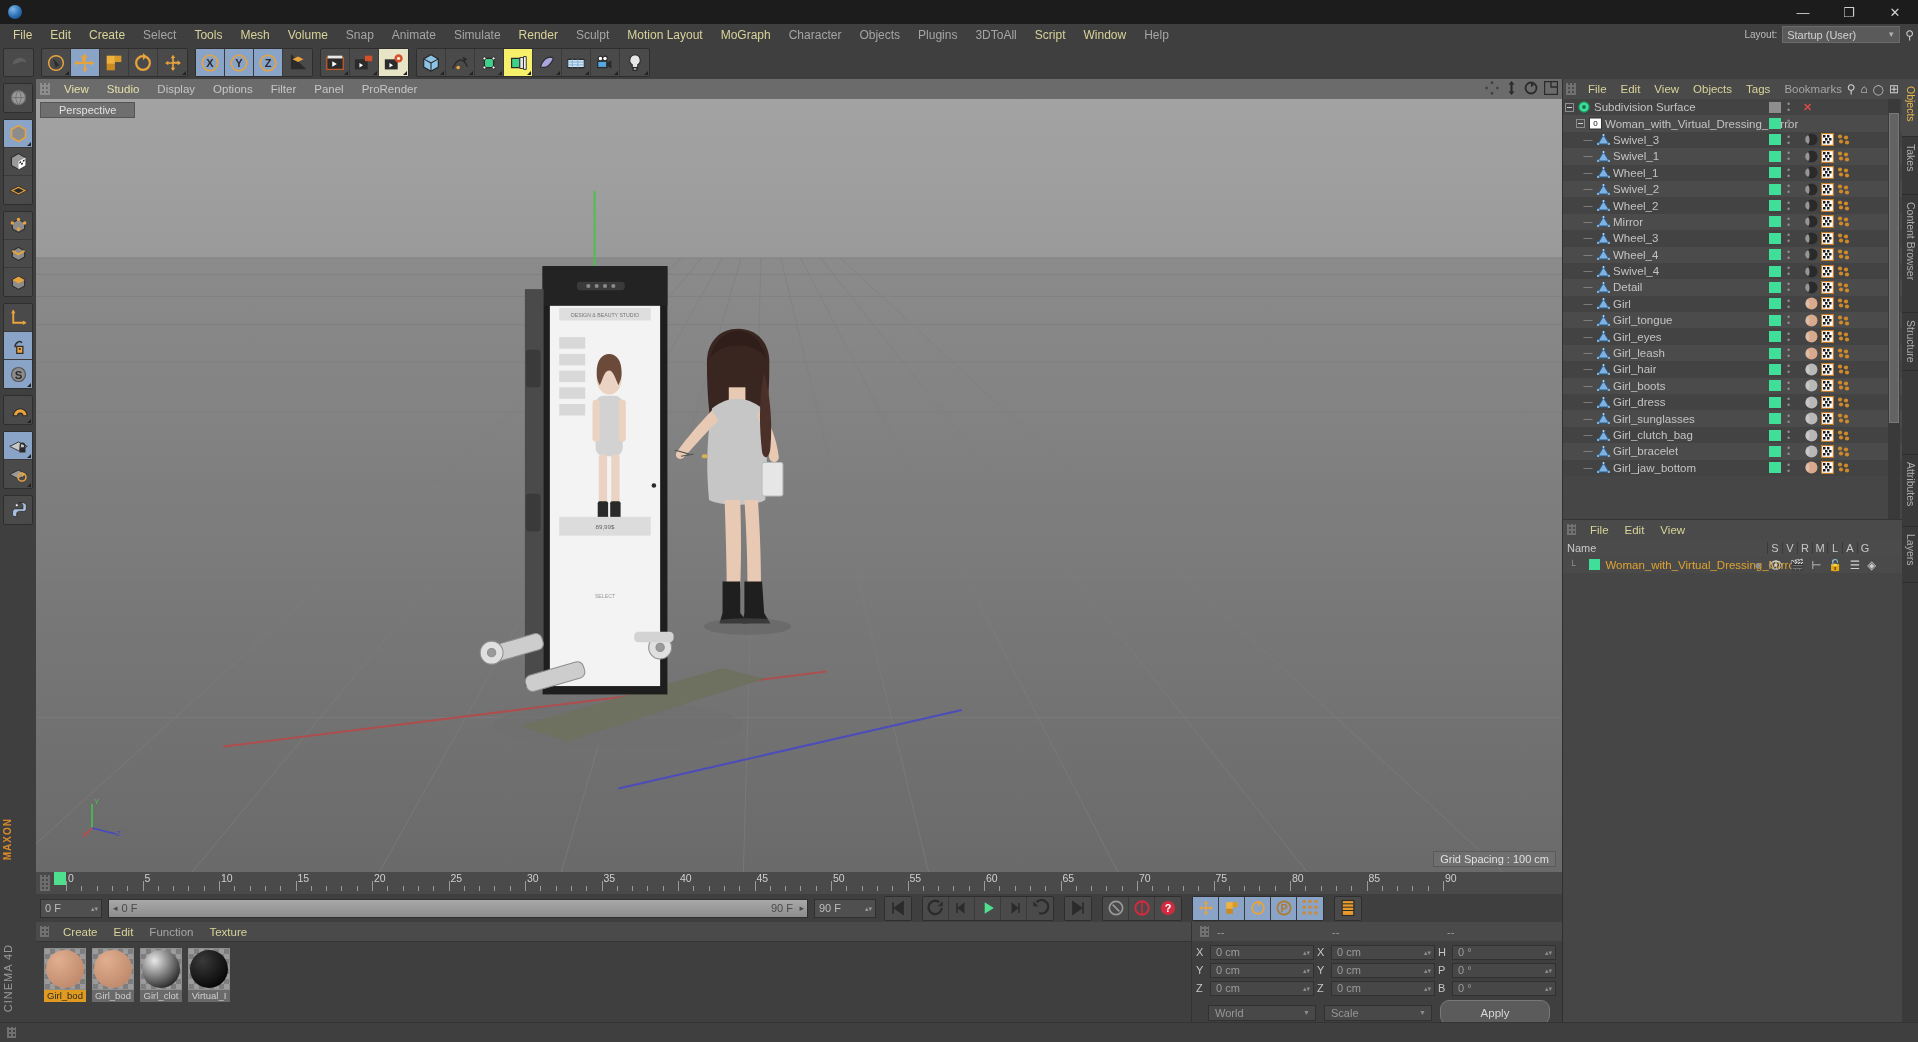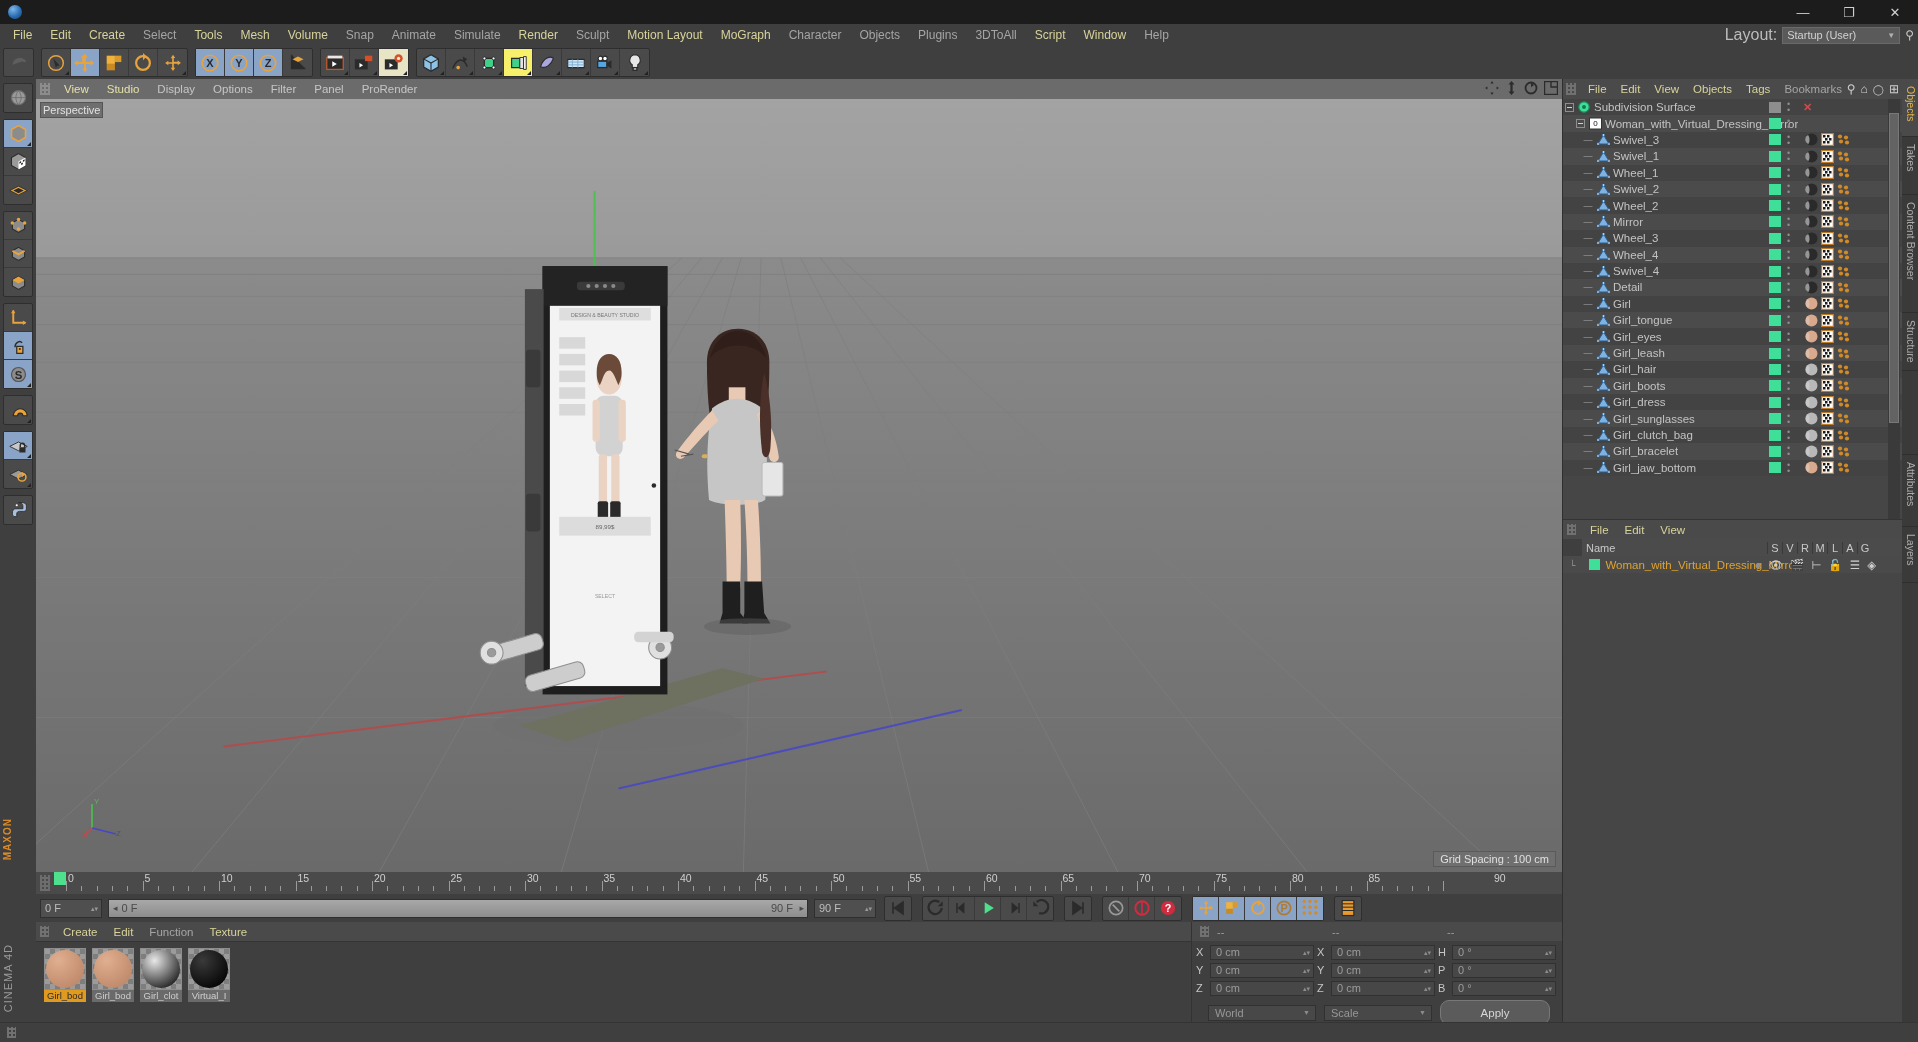--- a/index.html
+++ b/index.html
@@ -17,21 +17,21 @@
   .wbtn { width:46px; height:24px; display:flex; align-items:center; justify-content:center;
     color:#d0d0d0; font-size:13px; }
 
   
   .menubar { height:22px; background:#3f3f3f; display:flex; align-items:center;
     padding-left:4px; font-size:12px; position:relative; }
   .menubar .mi { padding:0 9px; line-height:22px; white-space:nowrap; }
   .mi.hi { color:#d8d39a; }
   .mi.lo { color:#a5a5a5; }
   .layoutbox { position:absolute; right:4px; top:2px; display:flex; align-items:center; gap:5px; }
-  .layoutbox .lbl { color:#bcbcbc; font-size:16px; }
+  .layoutbox .lbl { color:#bcbcbc; font-size:10px; }
   .selectbox { width:118px; height:17px; background:#5a5a5a; border:1px solid #6a6a6a;
     color:#d2d2d2; font-size:11px; display:flex; align-items:center; padding:0 4px;
     position:relative; }
   .selectbox .arr { position:absolute; right:4px; color:#b0b0b0; font-size:8px; }
   .magn { color:#c9c9c9; font-size:12px; }
 
   
   .toolbar { height:33px; background:#3f3f3f; display:flex; align-items:center; gap:0; padding-left:3px; }
   .tgroup { display:flex; align-items:center; border:1px solid #2e2e2e; border-radius:2px;
     margin-right:7px; background:#4a4a4a; height:29px; }
@@ -72,21 +72,21 @@
   .vpheader .grip { width:10px;height:12px; margin-right:5px;
     background:repeating-linear-gradient(0deg,#8d8d8d 0 2px,transparent 2px 4px),
                repeating-linear-gradient(90deg,#8d8d8d 0 2px,transparent 2px 4px); }
   .vpheader .mi { padding:0 9px; }
   .vph-icons { position:absolute; right:4px; top:2px; display:flex; gap:6px; align-items:center;}
 
   
   .viewport { flex:1; position:relative; overflow:hidden;
     background:linear-gradient(180deg,#9a9a9a 0%,#919191 36%,#8b8b8b 36.2%,#6e6e6e 100%); }
   .persp-lbl { position:absolute; left:4px; top:3px; background:#6f6f6f; color:#e2e2e2;
-    font-size:11px; padding:1px 2px; border:1px solid #555; }
+    font-size:11px; padding:1px 18px; border:1px solid #555; }
   .gridspacing { position:absolute; right:6px; bottom:5px; background:#6f6f6f;
     color:#e0e0e0; font-size:11px; padding:1px 6px; border:1px solid #5a5a5a; }
   .axiswidget { position:absolute; left:46px; bottom:34px; width:44px;height:44px; }
 
   
   .timeline { height:22px; background:#4a4a4a; position:relative; display:flex; align-items:flex-start;}
   .tl-grip { width:10px;height:16px; margin:3px 4px 0 4px;
     background:repeating-linear-gradient(0deg,#6d6d6d 0 2px,transparent 2px 4px),
                repeating-linear-gradient(90deg,#6d6d6d 0 2px,transparent 2px 4px); }
   .ruler { flex:1; position:relative; height:22px; background:#4a4a4a; }
@@ -170,21 +170,21 @@
   .tagicon { width:13px; height:13px; }
   .om-scroll { position:absolute; right:2px; top:0; width:12px; height:100%; background:#3a3a3a; }
   .om-thumb { position:absolute; left:1px; top:14px; width:10px; height:310px; background:#636363; border:1px solid #787878;}
   .vtabs { width:16px; background:#3a3a3a; display:flex; flex-direction:column; }
   .vtab { writing-mode:vertical-rl; font-size:10.5px; color:#adadad; padding:7px 1px;
     border-bottom:1px solid #2e2e2e; text-align:left; }
   .vtab.active { color:#e2b44a; background:#4a4a4a; }
 
   .layermgr { flex:1; display:flex; flex-direction:column; border-top:1px solid #343434; }
   .lm-head { height:17px; background:#4b4b4b; display:flex; align-items:center;
-    font-size:11px; color:#c9c9c9; position:relative;margin-left:19px; }
+    font-size:11px; color:#c9c9c9; position:relative; }
   .lm-head .nm { padding-left:4px; }
   .lm-cols { position:absolute; right:30px; display:flex; }
   .lm-cols span { width:15px; text-align:center; border-left:1px solid #3a3a3a; }
   .lm-row { height:17px; background:#4a4a4a; display:flex; align-items:center;
     font-size:11.5px; color:#e0a32e; position:relative; }
   .lm-sw { width:11px;height:11px; background:#3fdf9a; margin:0 5px 0 14px; }
   .lm-icons { position:absolute; right:26px; display:flex; gap:7px; align-items:center; color:#cfcfcf;}
   .lm-body { flex:1; background:#464646; }
 
   
@@ -798,21 +798,21 @@
             <div class="tick" style="left: 1251.3px; height: 5px;"></div>
             <div class="tick" style="left: 1266.6px; height: 5px;"></div>
             <div class="tick" style="left: 1281.9px; height: 5px;"></div>
             <div class="tick" style="left: 1297.2px; height: 5px;"></div>
             <div class="lab" style="left: 1314.5px;">85</div>
             <div class="tick" style="left: 1312.5px; height: 10px;"></div>
             <div class="tick" style="left: 1327.8px; height: 5px;"></div>
             <div class="tick" style="left: 1343.1px; height: 5px;"></div>
             <div class="tick" style="left: 1358.4px; height: 5px;"></div>
             <div class="tick" style="left: 1373.7px; height: 5px;"></div>
-            <div class="lab" style="left: 1440px;">90</div>
+            <div class="lab" style="left: 1391px;">90</div>
             <div class="tick" style="left: 1389px; height: 10px;"></div>
           </div>
       </div>
 
       <div class="transport" id="transport">
           <div class="numfield" style="width: 62px;">
             <span>0 F</span>
             <div class="spin">▴▾</div>
           </div>
           <div class="greenbar" style="width: 700px; margin-left: 6px;">

